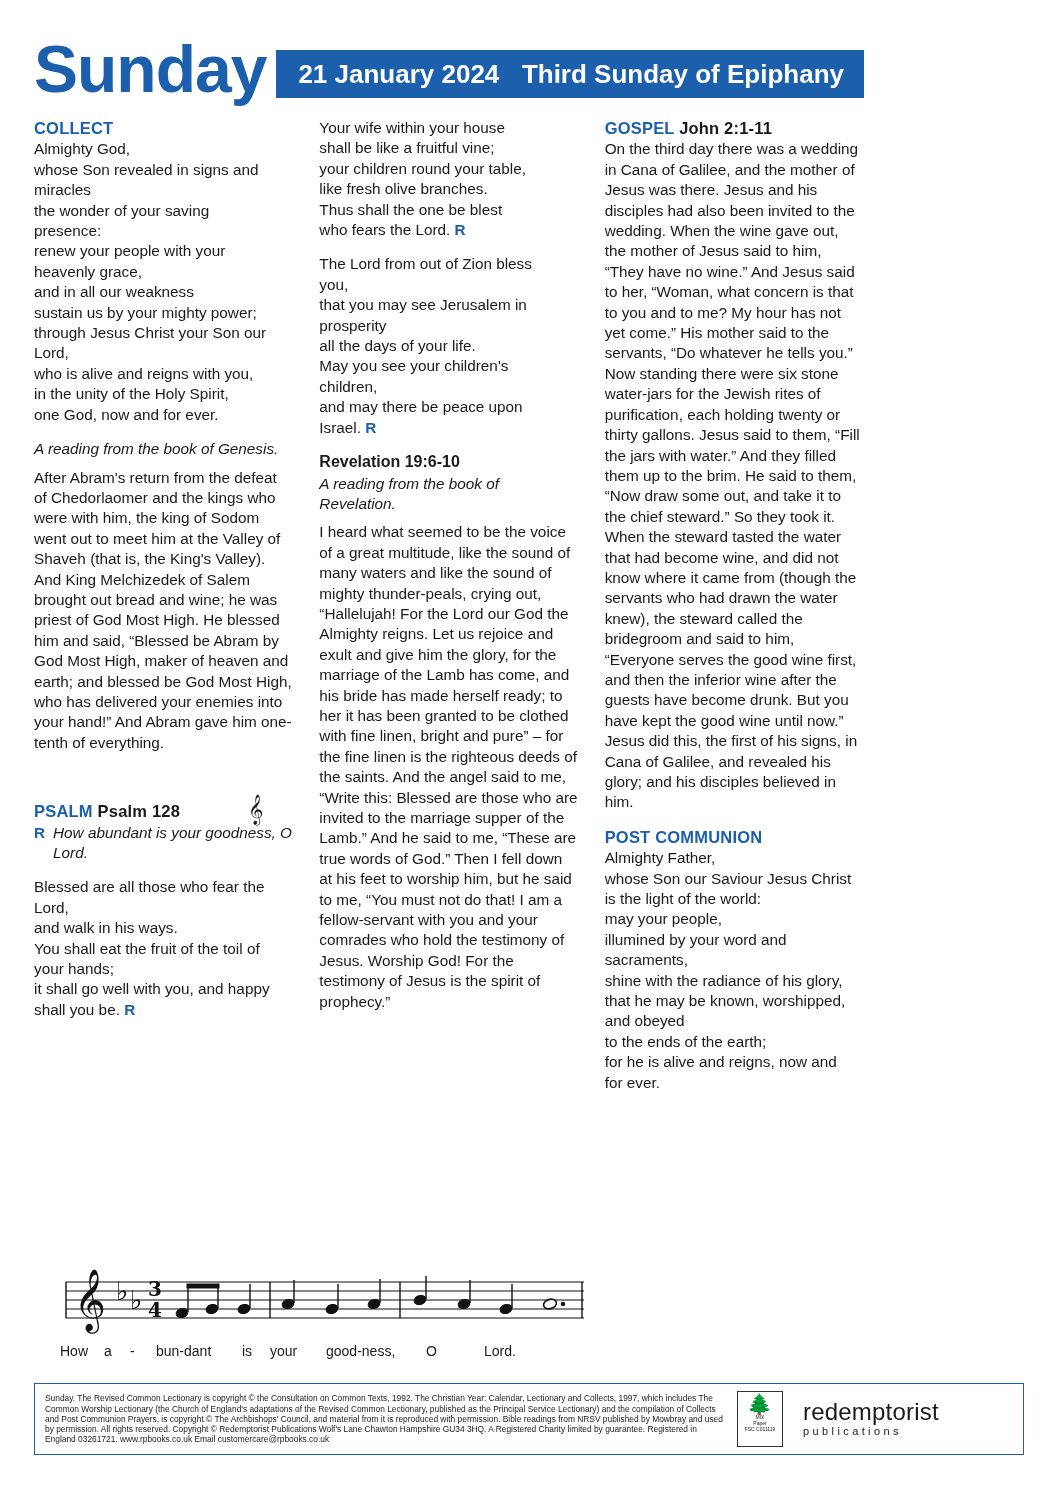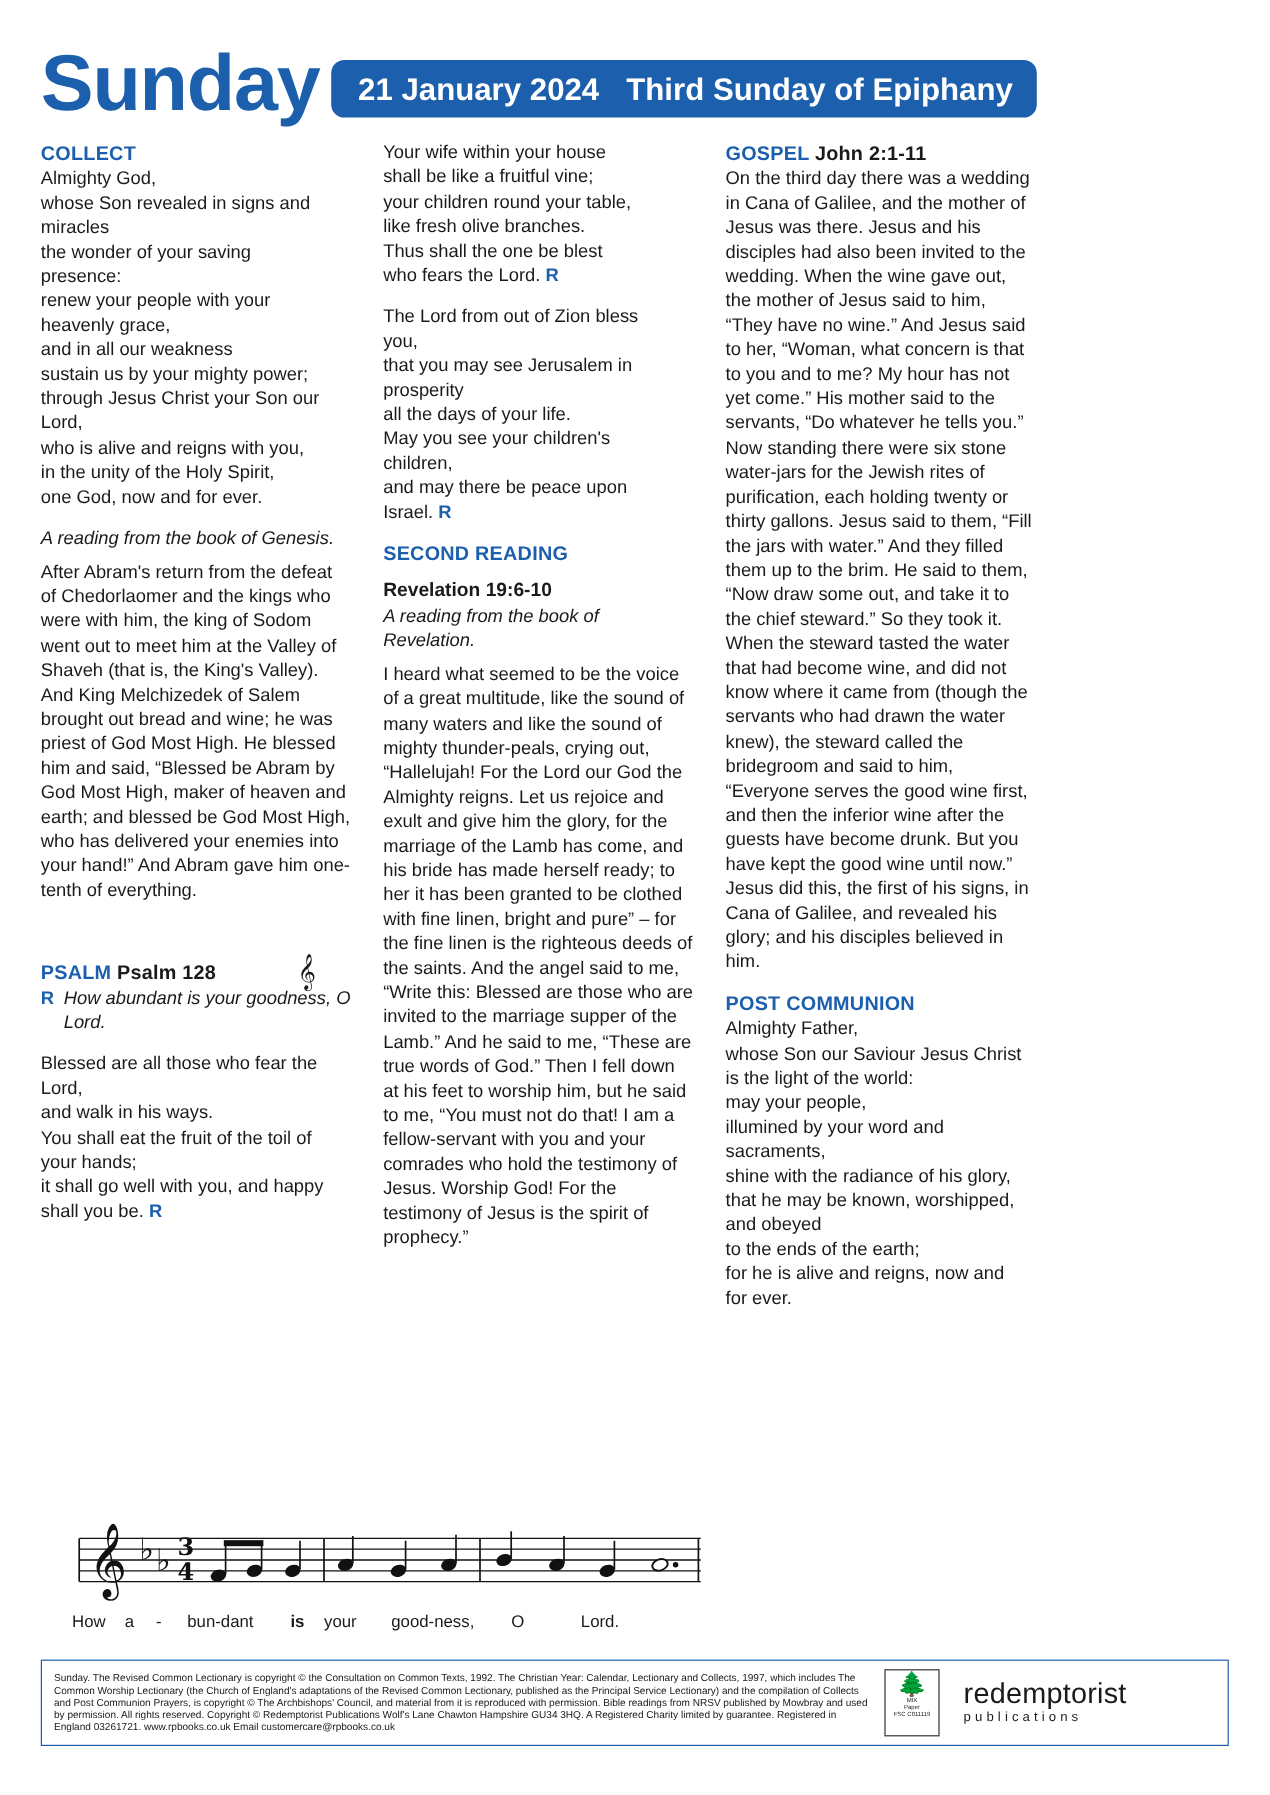--- a/index.html
+++ b/index.html
@@ -41,21 +41,20 @@
   .masthead-bar {
     flex: 1;
     background: #1c5fad;
     color: #ffffff;
     height: 48px;
     display: flex;
     align-items: center;
     justify-content: space-between;
     padding: 0 20px 0 22px;
     margin-bottom: 6px;
-    border-radius: 11px;
   }
   .masthead-date {
     font-size: 26px;
     font-weight: bold;
     white-space: nowrap;
   }
   .masthead-feast {
     font-size: 26px;
     font-weight: bold;
     white-space: nowrap;
@@ -264,21 +263,20 @@
       <p class="verse" style="white-space: pre-line;"><span>The Lord from out of Zion bless
   you,
 that you may see Jerusalem in
   prosperity
 all the days of your life.
 May you see your children's
   children,
 and may there be peace upon
   Israel.</span> <span class="resp">R</span></p>
 
-      <h2 class="section">SECOND READING</h2>
       <div class="subhead-ref">Revelation 19:6-10</div>
       <p class="rubric">A reading from the book of Revelation.</p>
       <p class="body">I heard what seemed to be the voice of a great multitude, like the sound of many waters and like the sound of mighty thunder-peals, crying out, “Hallelujah! For the Lord our God the Almighty reigns. Let us rejoice and exult and give him the glory, for the marriage of the Lamb has come, and his bride has made herself ready; to her it has been granted to be clothed with fine linen, bright and pure” – for the fine linen is the righteous deeds of the saints. And the angel said to me, “Write this: Blessed are those who are invited to the marriage supper of the Lamb.” And he said to me, “These are true words of God.” Then I fell down at his feet to worship him, but he said to me, “You must not do that! I am a fellow-servant with you and your comrades who hold the testimony of Jesus. Worship God! For the testimony of Jesus is the spirit of prophecy.”</p>
 
     </div>
 
     <div class="col">
 
       <h2 class="section">
         <span>GOSPEL</span>
@@ -354,21 +352,21 @@
         <ellipse cx="490" cy="42" rx="6.6" ry="4.6" fill="#fff" stroke="#111" stroke-width="1.6" transform="rotate(-18 490 42)"></ellipse>
         <circle cx="503" cy="42" r="1.8"></circle>
       </g>
     </svg>
   </div>
   <div class="music-lyrics">
     <span style="width:44px;">How</span>
     <span style="width:26px;">a</span>
     <span style="width:26px;">-</span>
     <span style="width:86px;">bun-dant</span>
-    <span style="width:28px;font-weight:bold;">is</span>
+    <span style="width:28px;">is</span>
     <span style="width:56px;">your</span>
     <span style="width:100px;">good-ness,</span>
     <span style="width:58px;">O</span>
     <span style="width:60px;">Lord.</span>
   </div>
 
   <div class="footer">
     <div class="footer-text">Sunday. The Revised Common Lectionary is copyright © the Consultation on Common Texts, 1992. The Christian Year: Calendar, Lectionary and Collects, 1997, which includes The Common Worship Lectionary (the Church of England's adaptations of the Revised Common Lectionary, published as the Principal Service Lectionary) and the compilation of Collects and Post Communion Prayers, is copyright © The Archbishops' Council, and material from it is reproduced with permission. Bible readings from NRSV published by Mowbray and used by permission. All rights reserved. Copyright © Redemptorist Publications Wolf's Lane Chawton Hampshire GU34 3HQ. A Registered Charity limited by guarantee. Registered in England 03261721. www.rpbooks.co.uk Email customercare@rpbooks.co.uk</div>
     <div class="fsc">
       <div class="tree">🌲</div>

